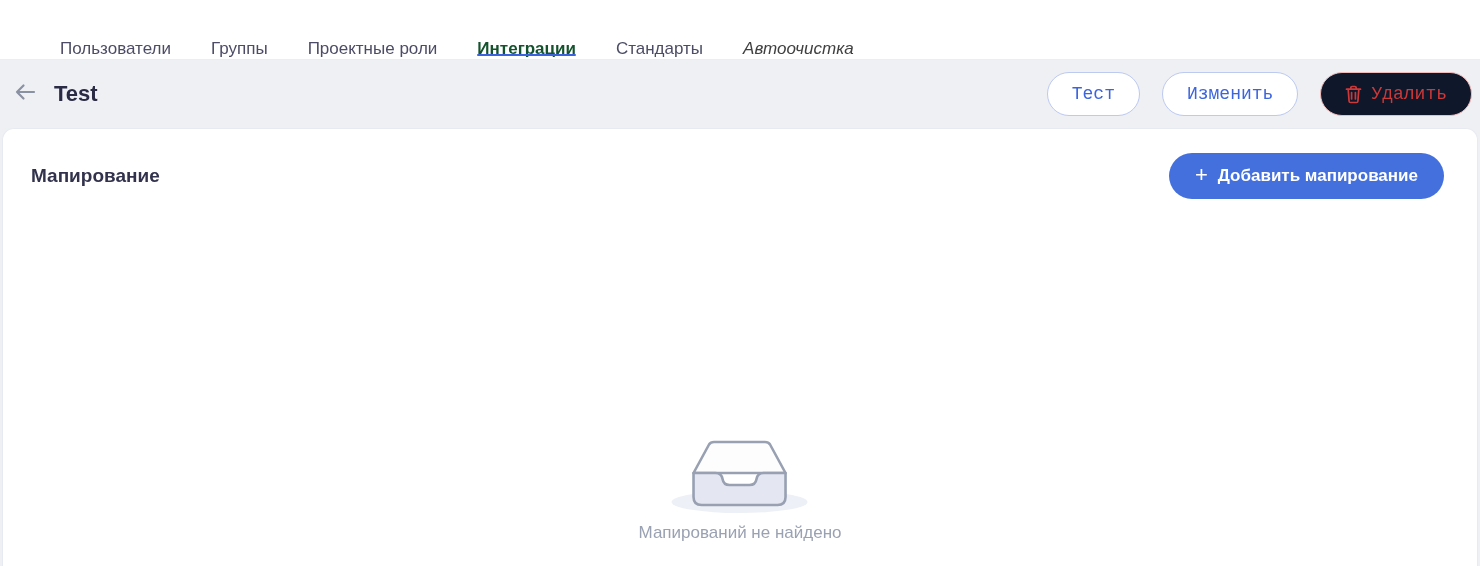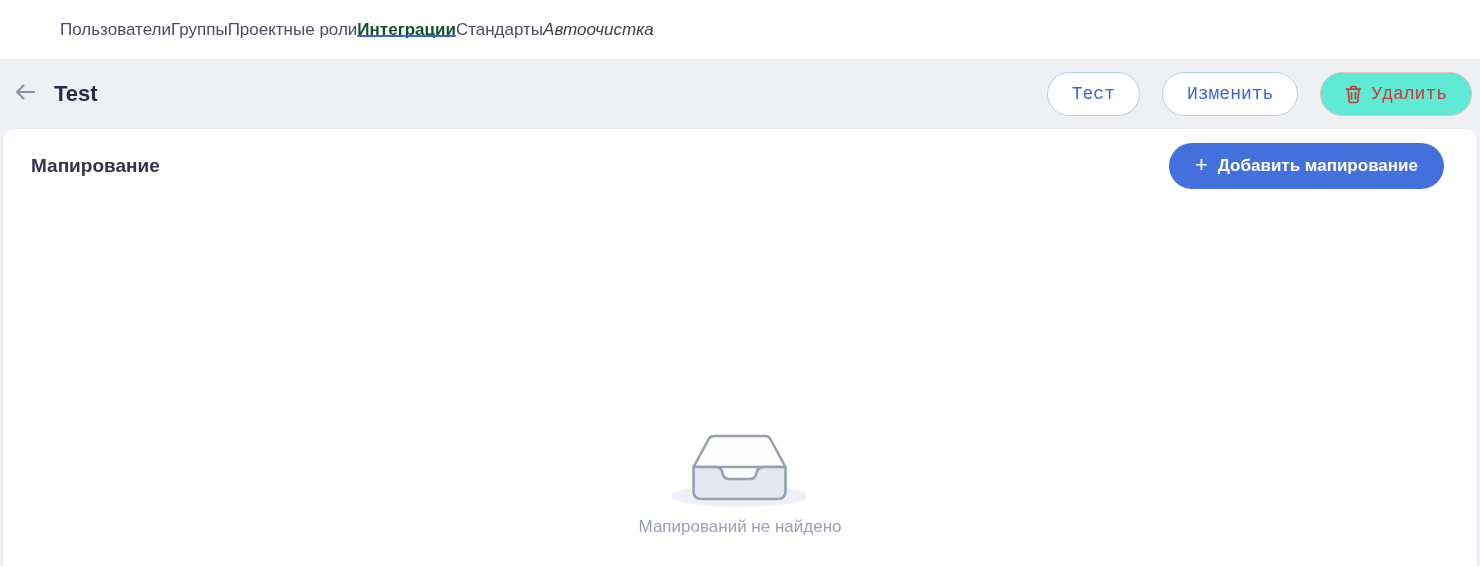--- a/index.html
+++ b/index.html
@@ -9,22 +9,23 @@
     font-family: "Liberation Sans", sans-serif;
     overflow: hidden;
   }
 
   
   .tabbar {
     height: 60px;
     background: #ffffff;
     border-bottom: 1px solid #ebedf2;
     display: flex;
-    align-items: center;
+    align-items: flex-end;
     padding-left: 60px;
+    gap: 40px;
   }
   .tab {
     display: flex;
     align-items: center;
     font-size: 17px;
     color: #4c4c66;
     cursor: pointer;
     position: relative;
     white-space: nowrap;
   }
@@ -82,38 +83,38 @@
     white-space: nowrap;
     font-family: Liberation Mono, monospace;
   }
   .pill-btn.blue {
     border: 1px solid #bcc9f1;
     color: #3c64dd;
   }
   .pill-btn.red {
     border: 1px solid #efbcbc;
     color: #cd3838;
-    background: #5eead4;
+    background: #0f172a;
   }
 
   
   .card {
     margin: 0 2px;
     height: 438px;
     background: #ffffff;
     border: 1px solid #e8eaf1;
     border-bottom: none;
     border-radius: 12px 12px 0 0;
     position: relative;
   }
   .card-head {
     display: flex;
     align-items: center;
     justify-content: space-between;
-    padding: 14px 33px 0 28px;
+    padding: 24px 33px 0 28px;
     gap: 30px;
   }
   .section-title {
     font-size: 19px;
     font-weight: bold;
     color: #32324d;
   }
   .add-btn {
     height: 46px;
     border-radius: 23px;
@@ -133,21 +134,21 @@
     font-size: 22px;
     font-weight: normal;
     line-height: 1;
     position: relative;
     top: -1px;
   }
 
   
   .empty-state {
     position: absolute;
-    top: 288px;
+    top: 294px;
     left: 50%;
     transform: translateX(-50%);
     text-align: center;
   }
   .empty-state svg { display: block; margin: 0 auto; }
   .empty-text {
     margin-top: 8px;
     font-size: 17px;
     color: #9aa1b2;
     white-space: nowrap;

